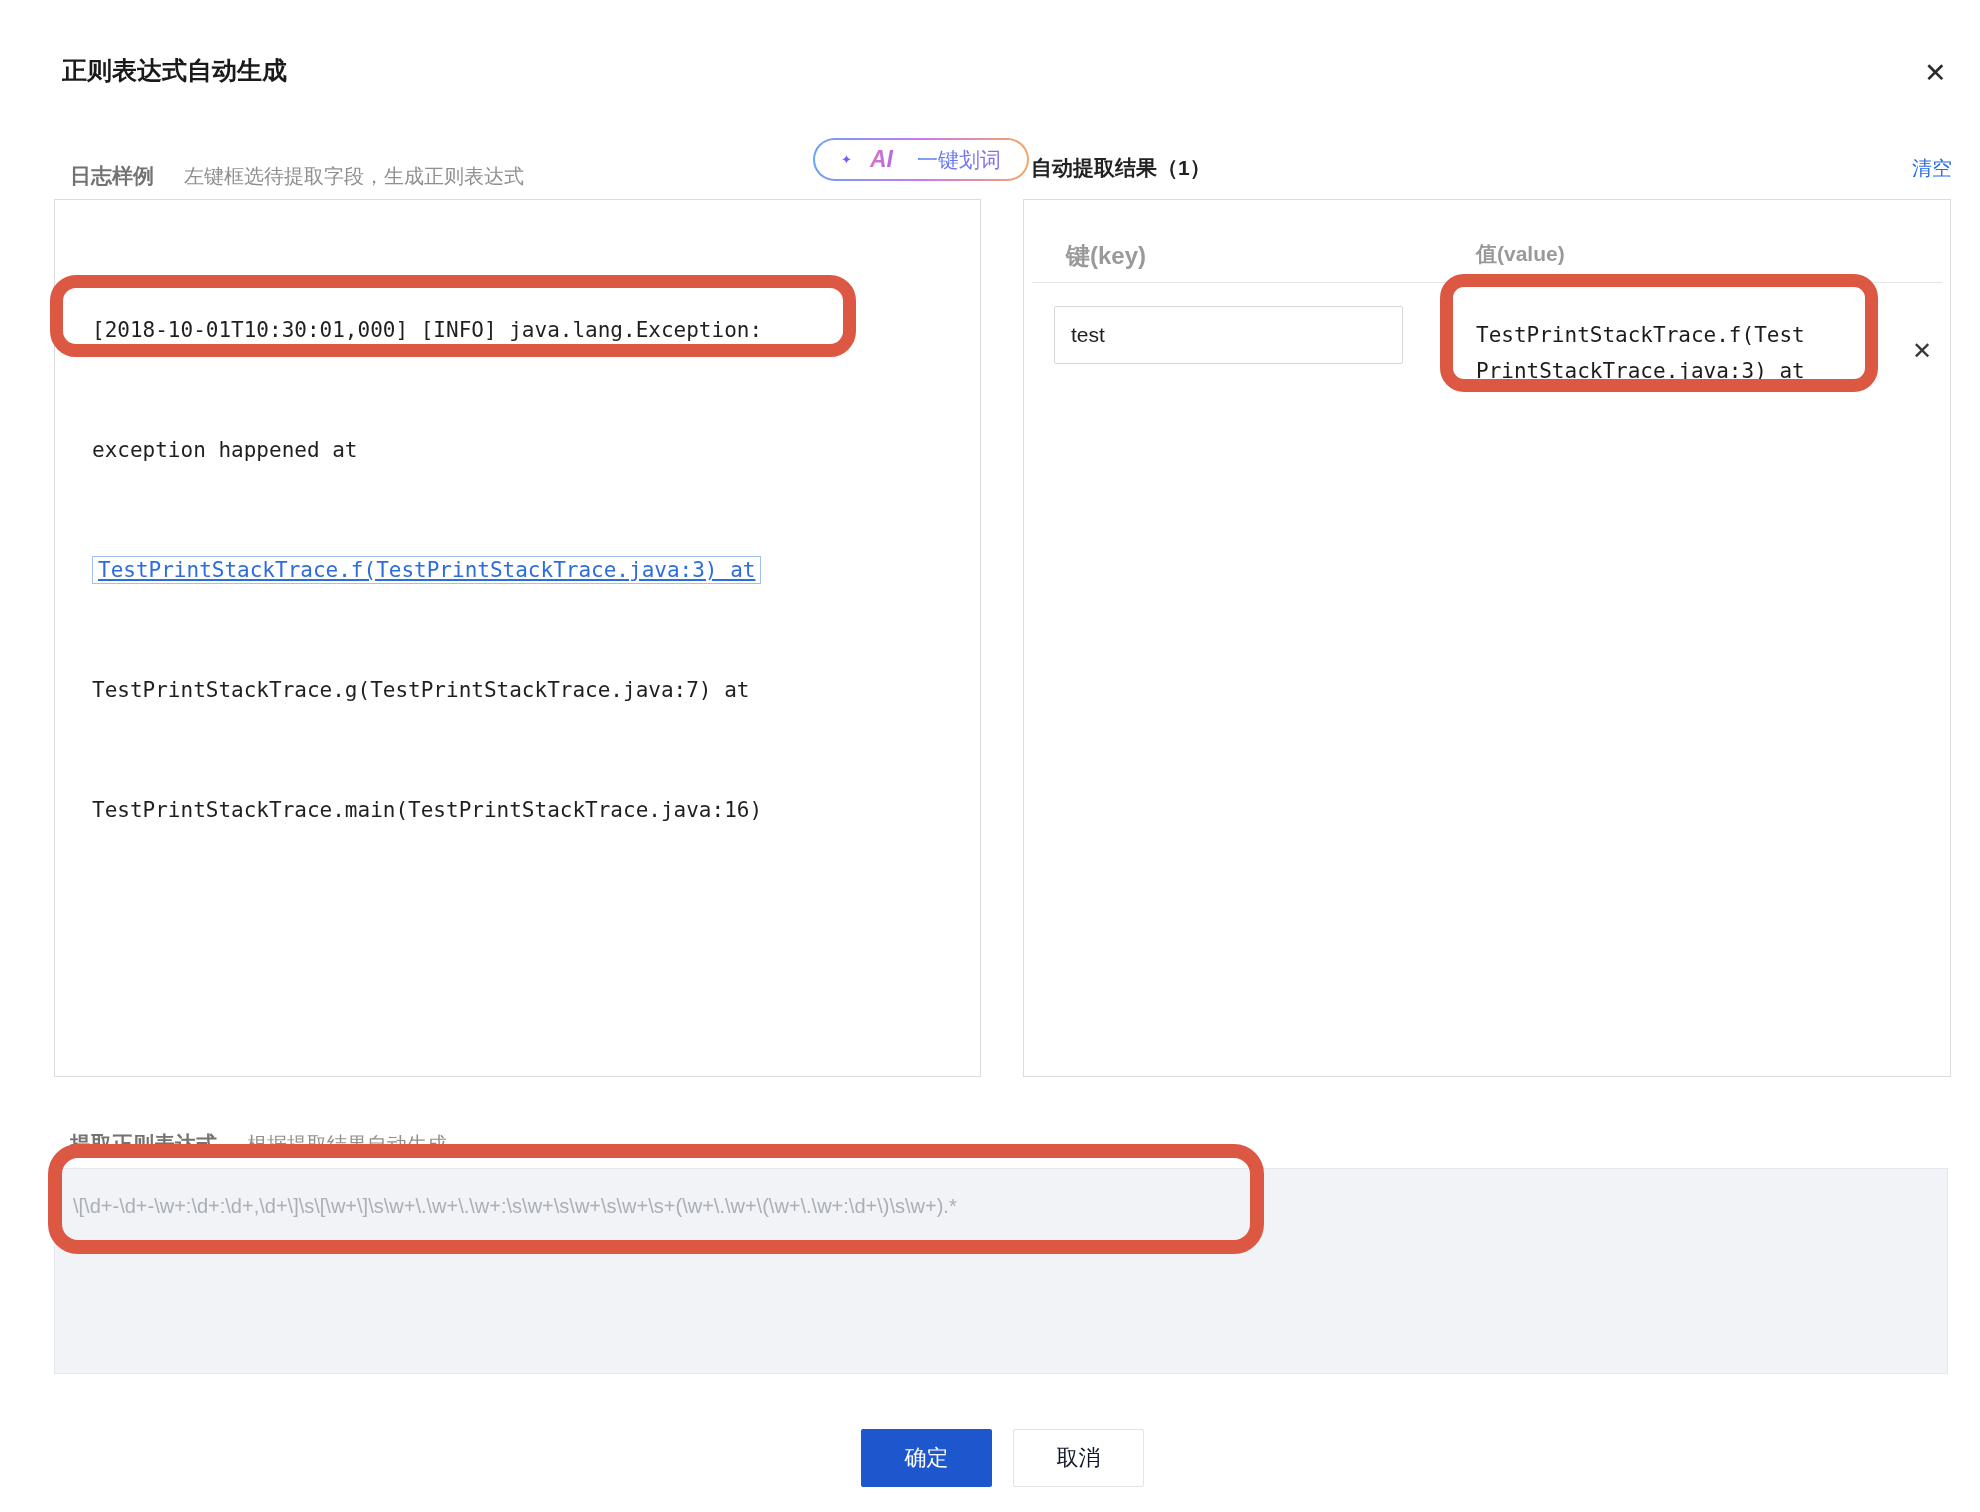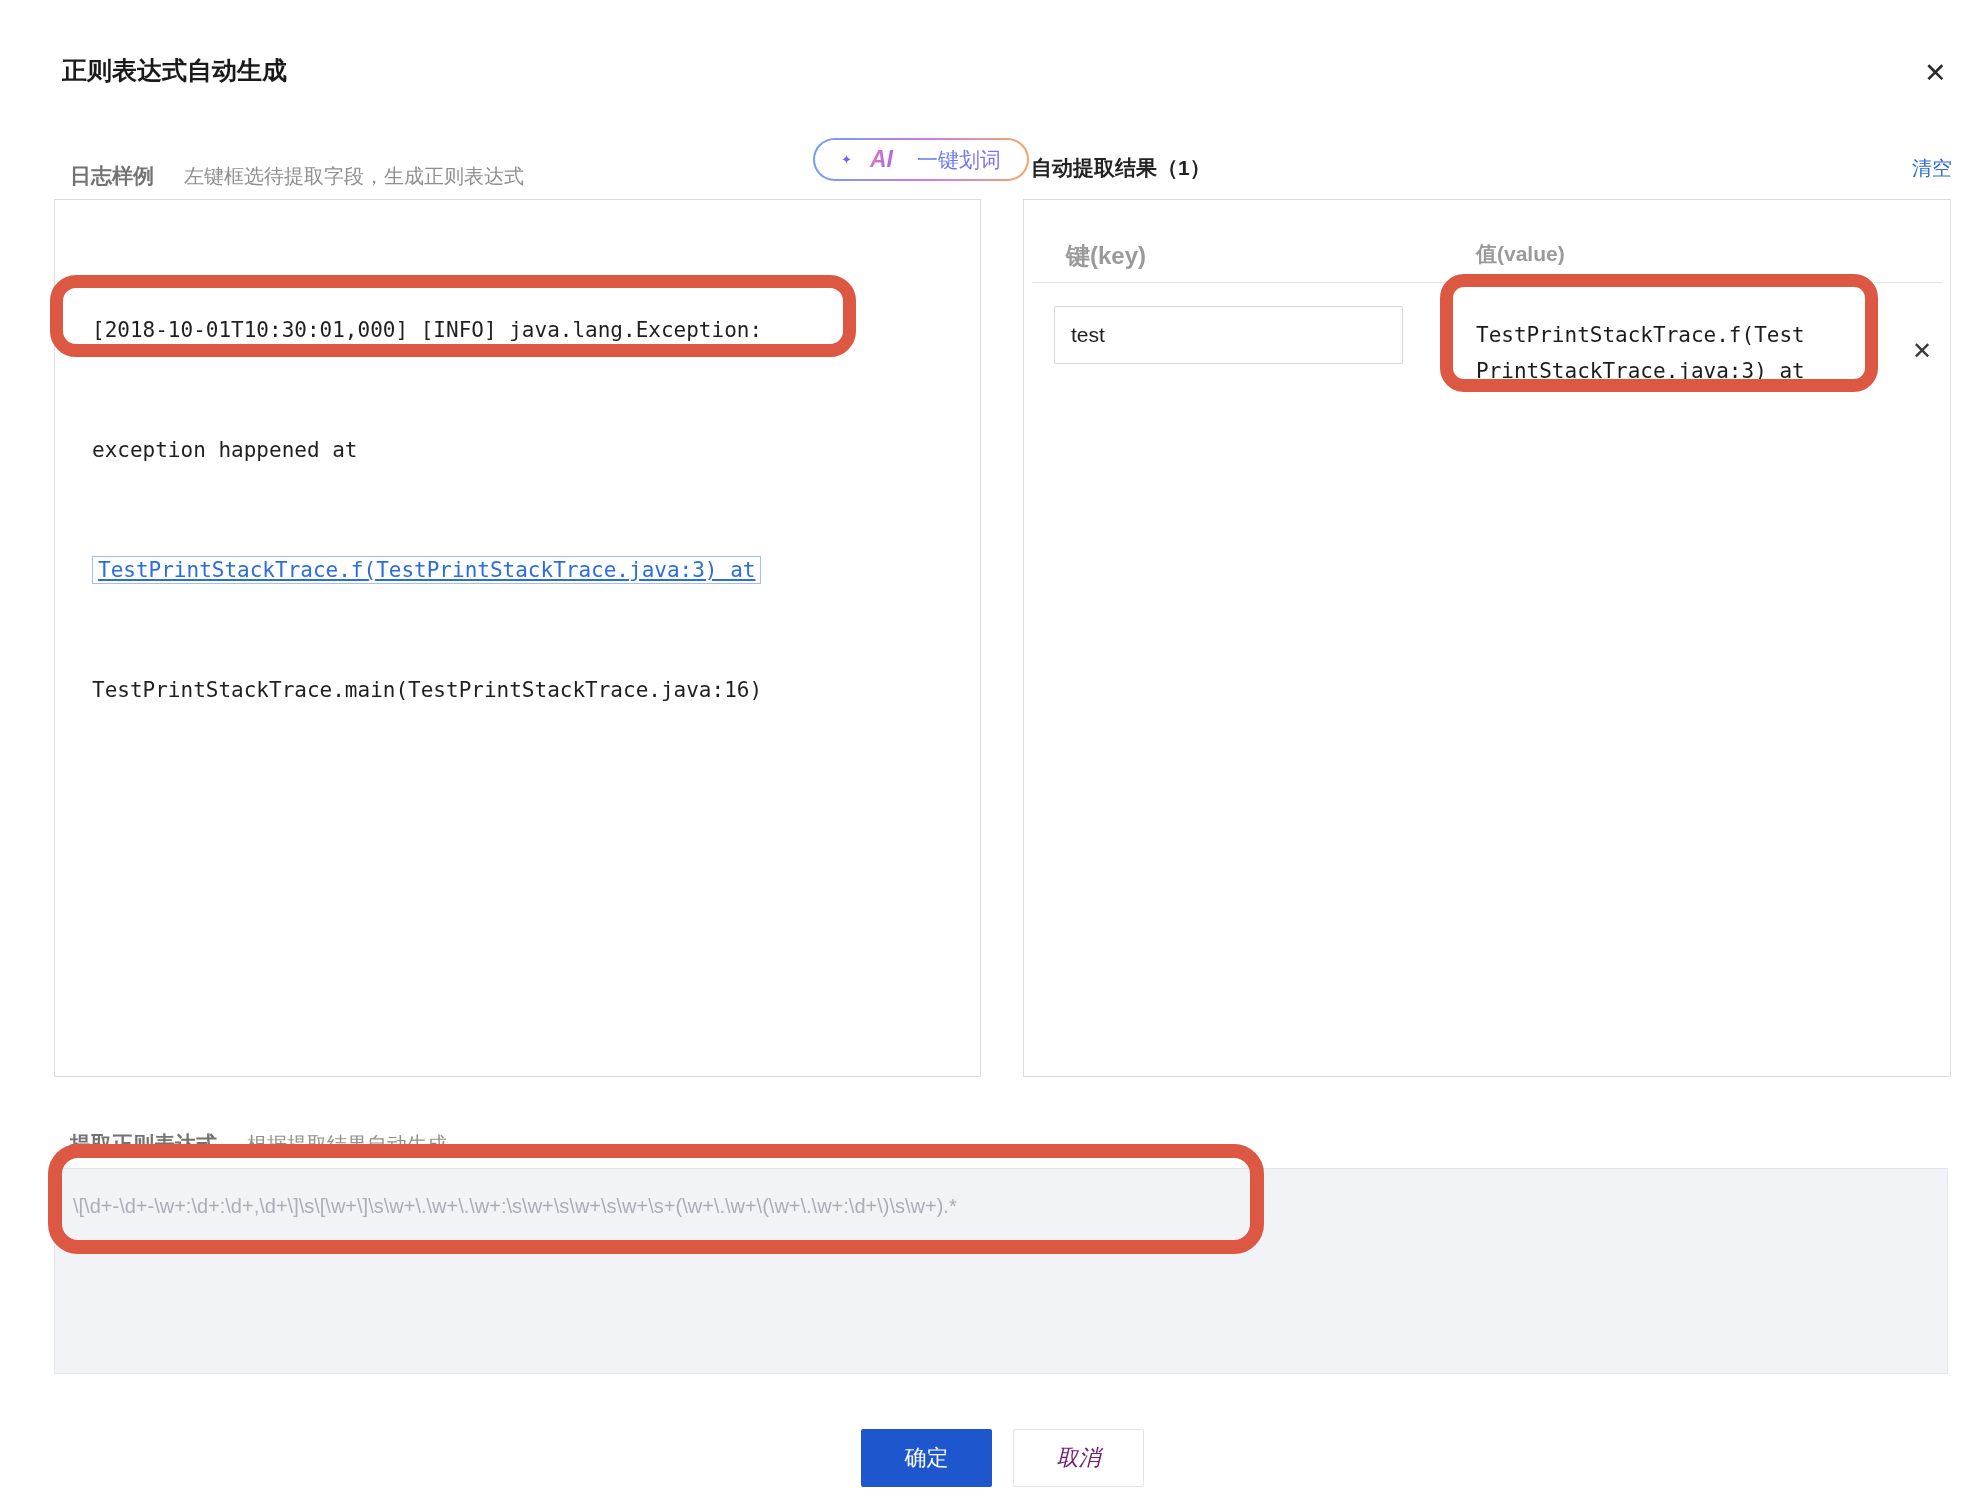--- a/index.html
+++ b/index.html
@@ -45,21 +45,21 @@
 
   
   .regex-head { position:absolute; left:38px; top:1098px; display:flex; align-items:baseline; gap:14px; }
   .regex-box { position:absolute; left:38px; top:1152px; width:1894px; height:206px; background:#f1f3f7; border:1px solid #e4e7ee;
                padding:26px 18px; font-size:20px; color:#a9aeb8; font-family:"Liberation Sans", sans-serif; cursor:text; }
 
   
   .btn { position:absolute; top:1413px; width:131px; height:58px; display:flex; align-items:center; justify-content:center;
          font-size:22px; border-radius:2px; cursor:pointer; }
   .btn-confirm { left:845px; background:#1e57cd; color:#fff; border:none; }
-  .btn-cancel { left:997px; background:#fff; color:#701a75; border:1px solid #e3e3e3;font-style:italic; }
+  .btn-cancel { left:997px; background:#fff; color:#0f172a; border:1px solid #e3e3e3; }
 
   
   .annot { position:absolute; border-style:solid; border-color:#dc5843; pointer-events:none; z-index:10; }
   .annot-1 { left:34px; top:259px; width:806px; height:82px; border-width:13px; border-radius:26px; }
   .annot-2 { left:1424px; top:258px; width:438px; height:118px; border-width:13px; border-radius:24px; }
   .annot-3 { left:32px; top:1128px; width:1216px; height:110px; border-width:14px; border-radius:30px; }
 </style>
 </head>
 <body>
 
@@ -82,20 +82,21 @@
   </div>
 
   <div class="right-head">自动提取结果（1）</div>
   <div class="clear-link">清空</div>
 
   <div class="left-panel">
     <div class="log">
       <div class="log-line">[2018-10-01T10:30:01,000] [INFO] java.lang.Exception:</div>
       <div class="log-line">exception happened at</div>
       <div class="log-line"><span class="log-link">TestPrintStackTrace.f(TestPrintStackTrace.java:3) at</span></div>
+      <div class="log-line">TestPrintStackTrace.g(TestPrintStackTrace.java:7) at</div>
       <div class="log-line">TestPrintStackTrace.main(TestPrintStackTrace.java:16)</div>
     </div>
   </div>
 
   <div class="right-panel">
     <div class="th-row">
       <span class="th-key">键(key)</span>
       <span class="th-value">值(value)</span>
     </div>
     <div class="result-row">

